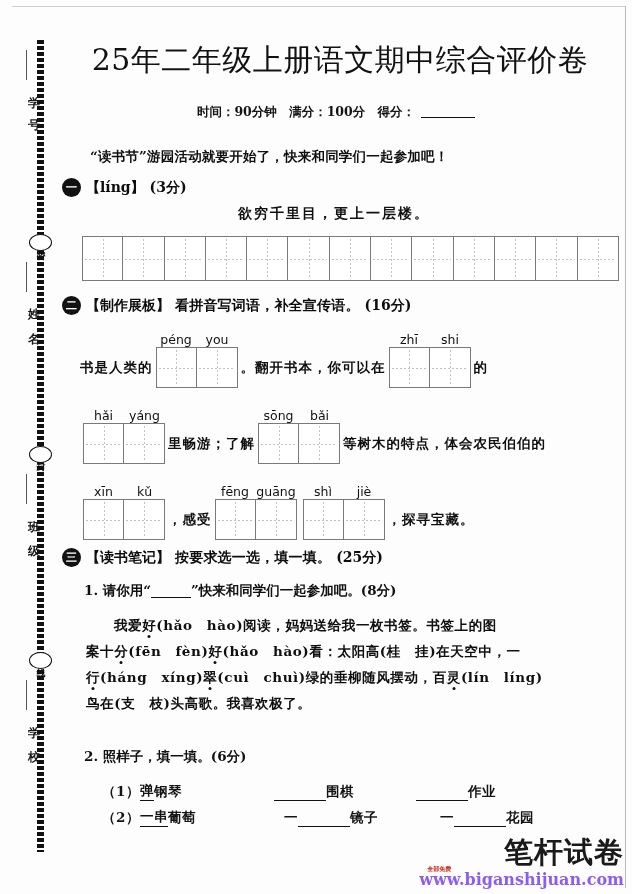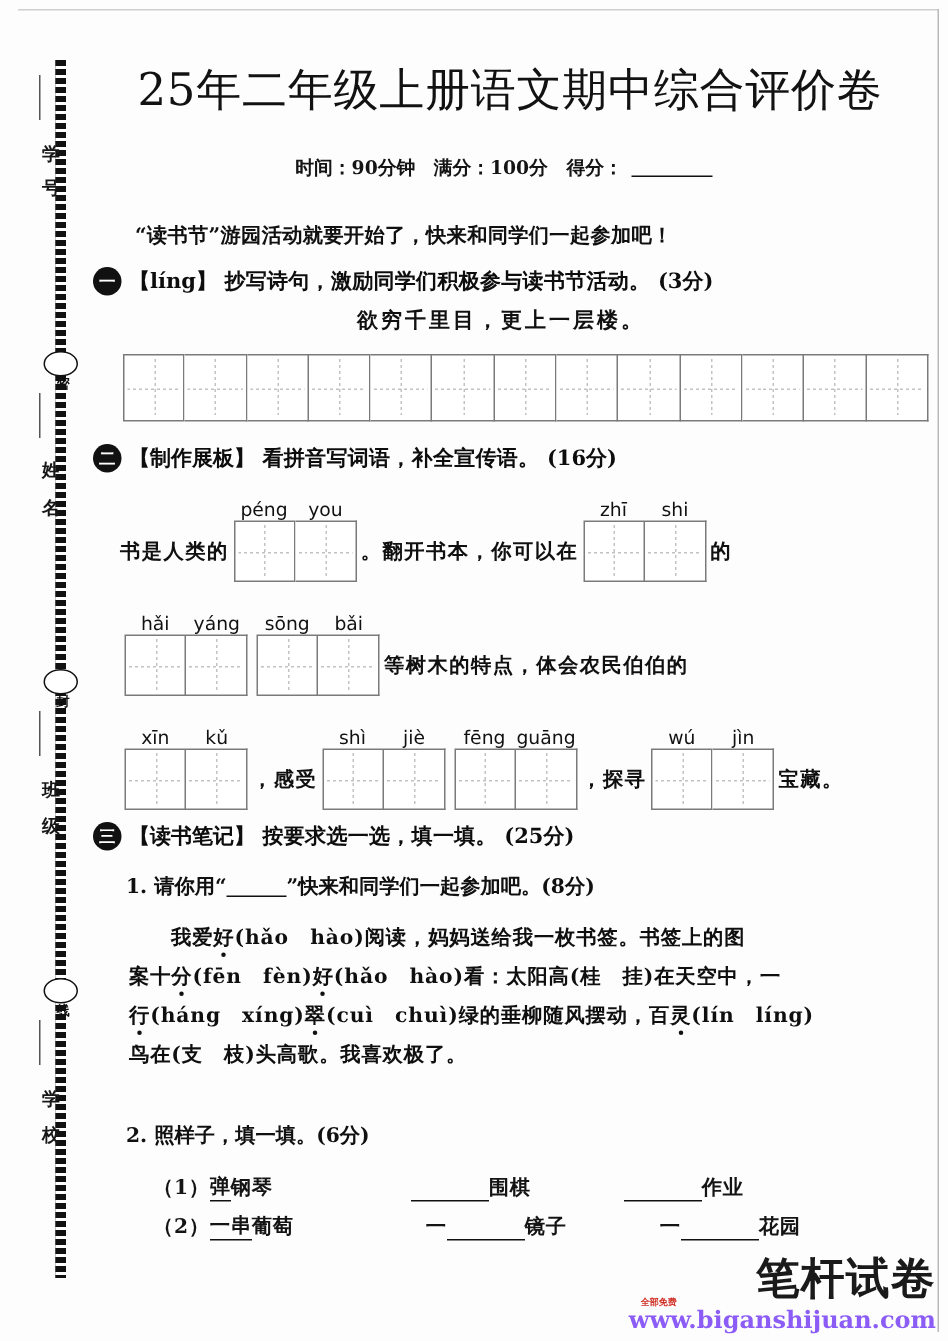--- a/index.html
+++ b/index.html
@@ -353,21 +353,20 @@
       <span class="mi">满分：100分</span>
       <span class="mi">得分：</span><span class="score-blank"></span>
     </div>
 
     <div id="intro-line">“读书节”游园活动就要开始了，快来和同学们一起参加吧！</div>
 
     <div class="sec" id="sec1" style="top:178px;">
       <div class="sec-head">
         <span class="sec-num">一</span>
         <span class="bracket">【líng】</span>
-          <span class="sec-title">抄写诗句，激励同学们积极参与读书节活动。</span>
           <span>(3分)</span>
       </div>
     </div>
 
     <div id="poem-line">欲穷千里目，更上一层楼。</div>
     <div id="copy-grid">
         <div class="tzg"></div>
         <div class="tzg"></div>
         <div class="tzg"></div>
         <div class="tzg"></div>
@@ -421,20 +420,21 @@
           <div class="py-blank">
             <div class="py-text">
               <span>hǎi</span>
               <span>yáng</span>
             </div>
             <div class="tzg-row">
               <div class="tzg"></div>
               <div class="tzg"></div>
             </div>
           </div>
+          <div class="py-sent">里畅游；了解</div>
           <div class="py-blank">
             <div class="py-text">
               <span>sōng</span>
               <span>bǎi</span>
             </div>
             <div class="tzg-row">
               <div class="tzg"></div>
               <div class="tzg"></div>
             </div>
           </div>
@@ -447,49 +447,39 @@
               <span>kǔ</span>
             </div>
             <div class="tzg-row">
               <div class="tzg"></div>
               <div class="tzg"></div>
             </div>
           </div>
           <div class="py-sent">，感受</div>
           <div class="py-blank">
             <div class="py-text">
+              <span>fēng</span>
+              <span>guāng</span>
+            </div>
+            <div class="tzg-row">
+              <div class="tzg"></div>
+              <div class="tzg"></div>
+            </div>
+          </div>
+          <div class="py-blank">
+            <div class="py-text">
               <span>shì</span>
               <span>jiè</span>
             </div>
             <div class="tzg-row">
               <div class="tzg"></div>
               <div class="tzg"></div>
             </div>
           </div>
-          <div class="py-blank">
-            <div class="py-text">
-              <span>fēng</span>
-              <span>guāng</span>
-            </div>
-            <div class="tzg-row">
-              <div class="tzg"></div>
-              <div class="tzg"></div>
-            </div>
-          </div>
           <div class="py-sent">，探寻</div>
-          <div class="py-blank">
-            <div class="py-text">
-              <span>wú</span>
-              <span>jìn</span>
-            </div>
-            <div class="tzg-row">
-              <div class="tzg"></div>
-              <div class="tzg"></div>
-            </div>
-          </div>
           <div class="py-sent">宝藏。</div>
         </div>
       </div>
 
     <div class="sec" id="sec3" style="top:548px;">
       <div class="sec-head">
         <span class="sec-num">三</span>
         <span class="bracket">【读书笔记】</span>
           <span class="sec-title">按要求选一选，填一填。</span>
           <span>(25分)</span>

